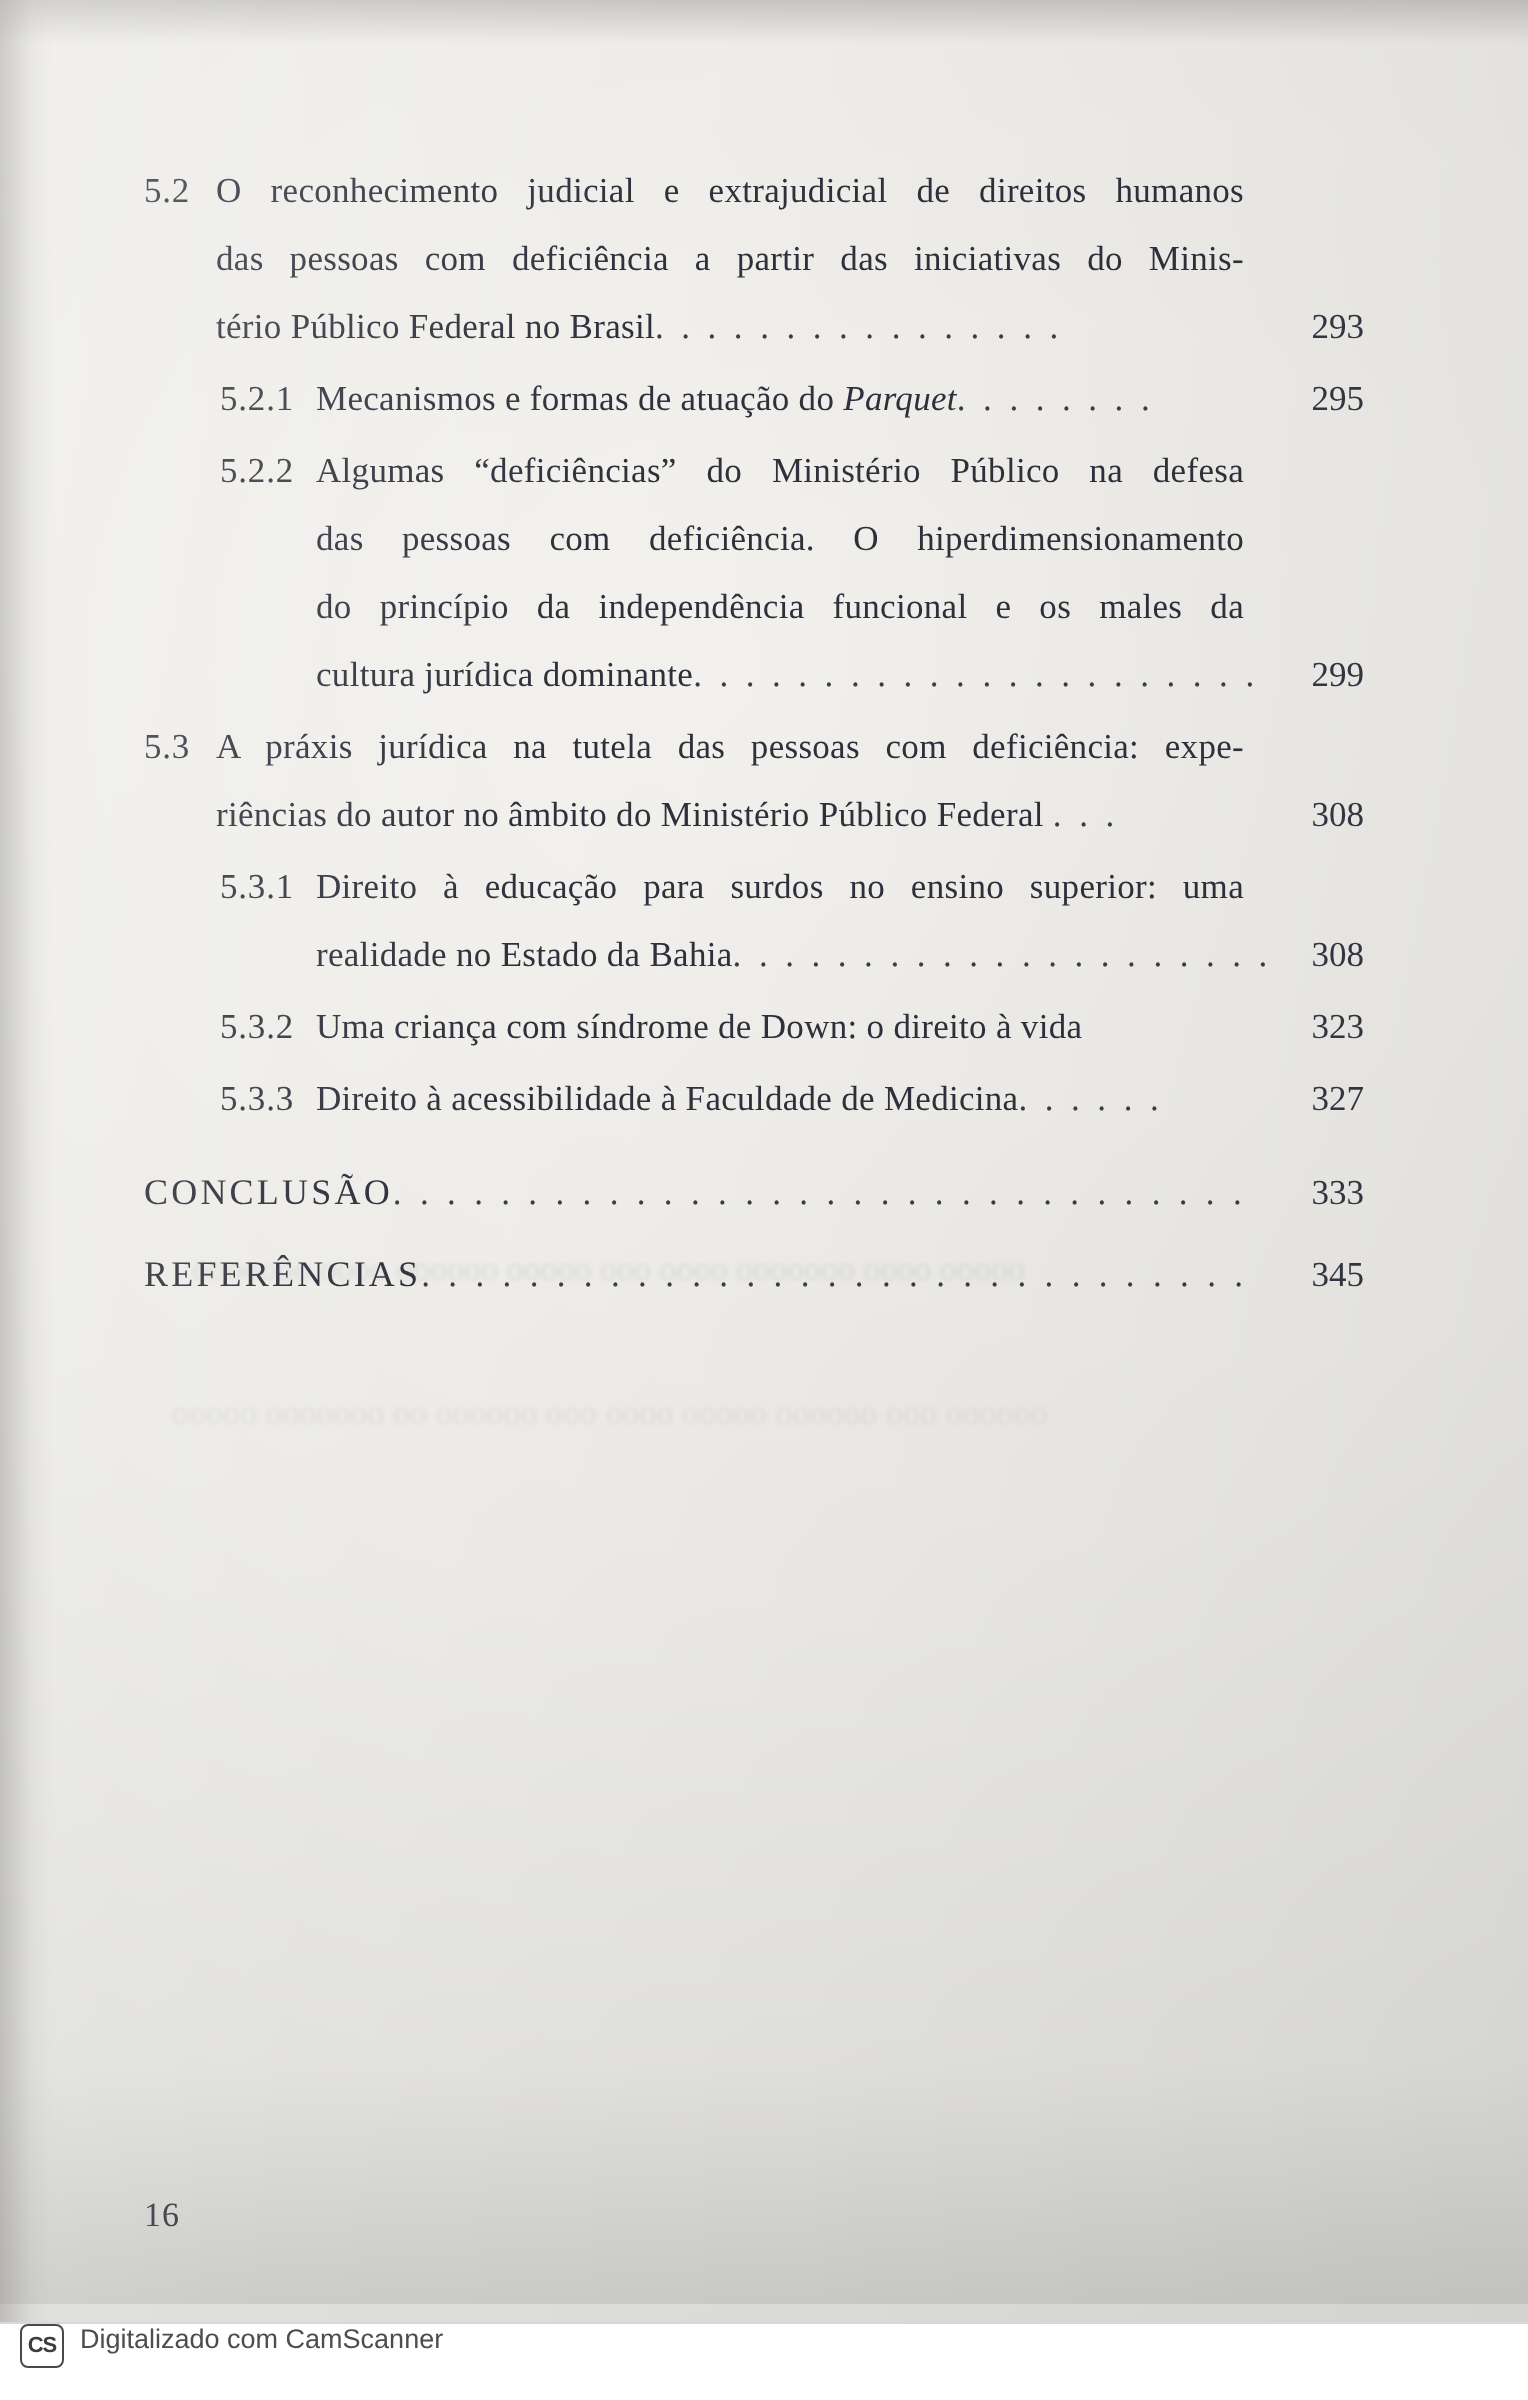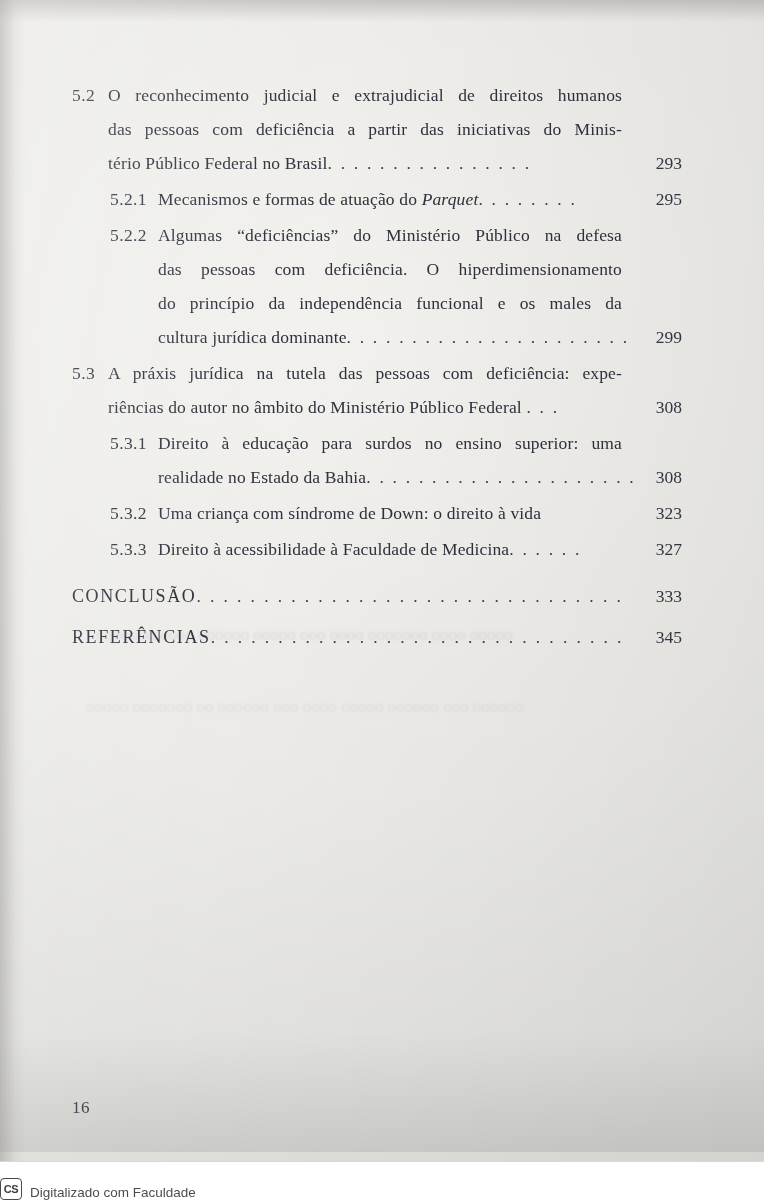--- a/index.html
+++ b/index.html
@@ -176,22 +176,22 @@
   }
 
   
   .cs-bar {
     position: absolute;
     left: 0; right: 0; bottom: 0;
     height: 38px;
     background: #ffffff;
     border-top: 1px solid #d8d8d8;
     display: flex;
-    align-items: flex-end;
-    padding-left: 0;
+    align-items: flex-start;
+    padding-left: 10px;
     gap: 8px;
   }
   .cs-logo {
     width: 20px; height: 20px;
     border: 1.6px solid #4a4a4a;
     border-radius: 4px;
     font-family: "Liberation Sans", sans-serif;
     font-size: 11px;
     font-weight: bold;
     color: #3c3c3c;
@@ -312,14 +312,14 @@
   </div>
   <div class="ghost ghost2">
     ooooo ooooooo oo oooooo ooo oooo ooooo oooooo ooo oooooo
   </div>
 
   <div class="folio">16</div>
 </div>
 
 <div class="cs-bar">
   <span class="cs-logo">CS</span>
-  <span class="cs-text">Digitalizado com Faculdade</span>
+  <span class="cs-text">Digitalizado com CamScanner</span>
 </div>
 
 </body></html>

